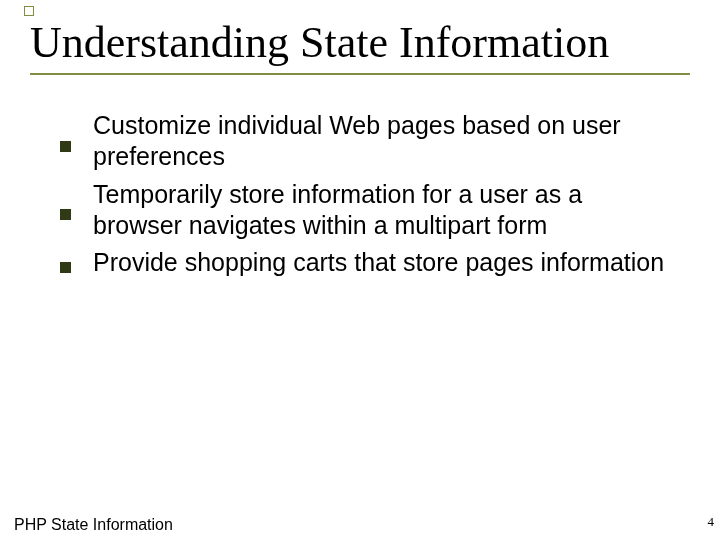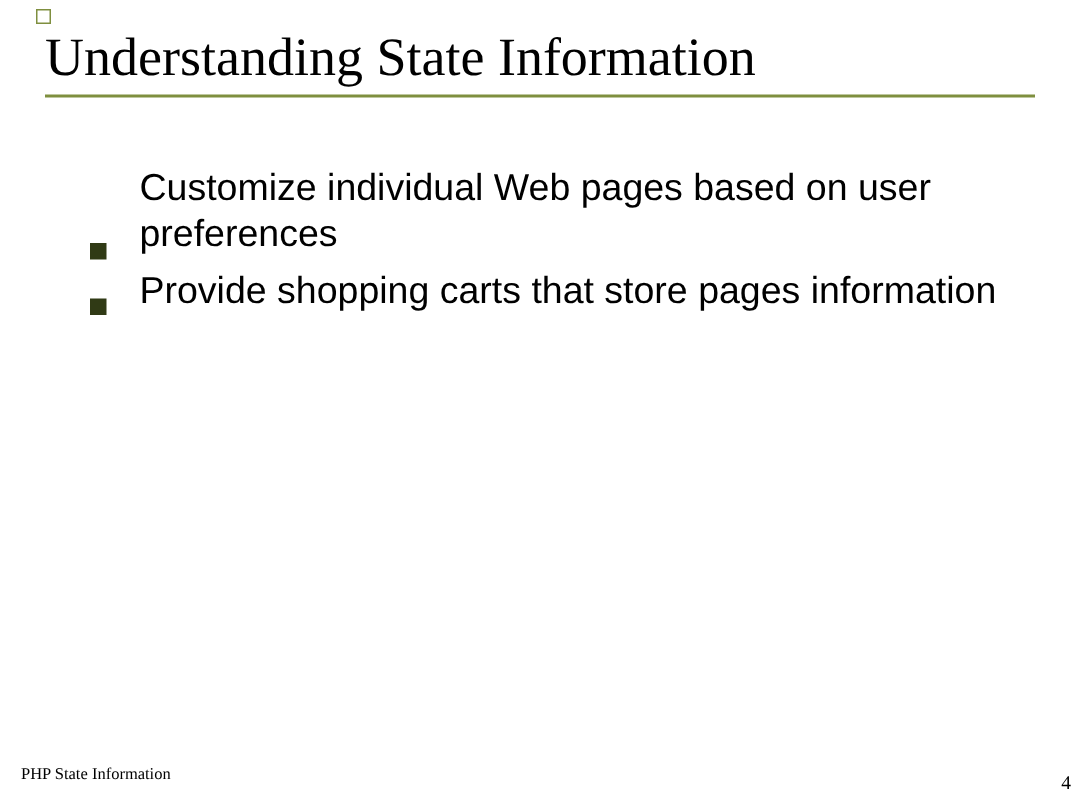--- a/index.html
+++ b/index.html
@@ -18,21 +18,21 @@
     height: 540px;
     box-sizing: border-box;
   }
   .title-wrap {
     position: absolute;
     left: 30px;
     top: 18px;
     right: 30px;
   }
   .title {
-    font-size: 36px;
+    font-size: 44px;
     font-weight: normal;
     margin: 0 0 4px 0;
     line-height: 1.15;
   }
   .title-rule {
     border: none;
     border-top: 2px solid #7f8f3f;
     margin: 4px 0 0 0;
     width: 100%;
   }
@@ -50,40 +50,40 @@
     position: absolute;
     left: 60px;
     right: 50px;
     top: 110px;
     font-family: Arial, Helvetica, sans-serif;
     font-size: 25px;
     line-height: 1.25;
   }
   .item {
     display: flex;
-    align-items: flex-end;
+    align-items: center;
     margin-bottom: 6px;
   }
   .bullet {
     width: 11px;
     height: 11px;
     background: #303a15;
     flex: 0 0 auto;
     margin-top: 10px;
     margin-right: 22px;
   }
   .item-text {
     flex: 1 1 auto;
   }
   .footer {
     position: absolute;
     left: 14px;
-    bottom: 18px;
-    font-size: 11px;
-    font-family: Liberation Serif, serif;
+    bottom: 6px;
+    font-size: 16px;
+    font-family: Liberation Sans, sans-serif;
   }
   .pagenum {
     position: absolute;
     right: 6px;
     bottom: 10px;
     font-size: 13px;
     font-family: "Times New Roman", Times, serif;
   }
 </style>
 </head>
@@ -98,19 +98,23 @@
     <hr class="title-rule">
   </div>
 
   <div class="body">
     <div class="item">
       <div class="bullet"></div>
       <div class="item-text">Customize individual Web pages based on user preferences</div>
     </div>
     <div class="item">
       <div class="bullet"></div>
+      <div class="item-text">Temporarily store information for a user as a browser navigates within a multipart form</div>
+    </div>
+    <div class="item">
+      <div class="bullet"></div>
       <div class="item-text">Provide shopping carts that store pages information</div>
     </div>
   </div>
 
   <div class="footer">PHP State Information</div>
   <div class="pagenum">4</div>
 </div>
 
 </body></html>

